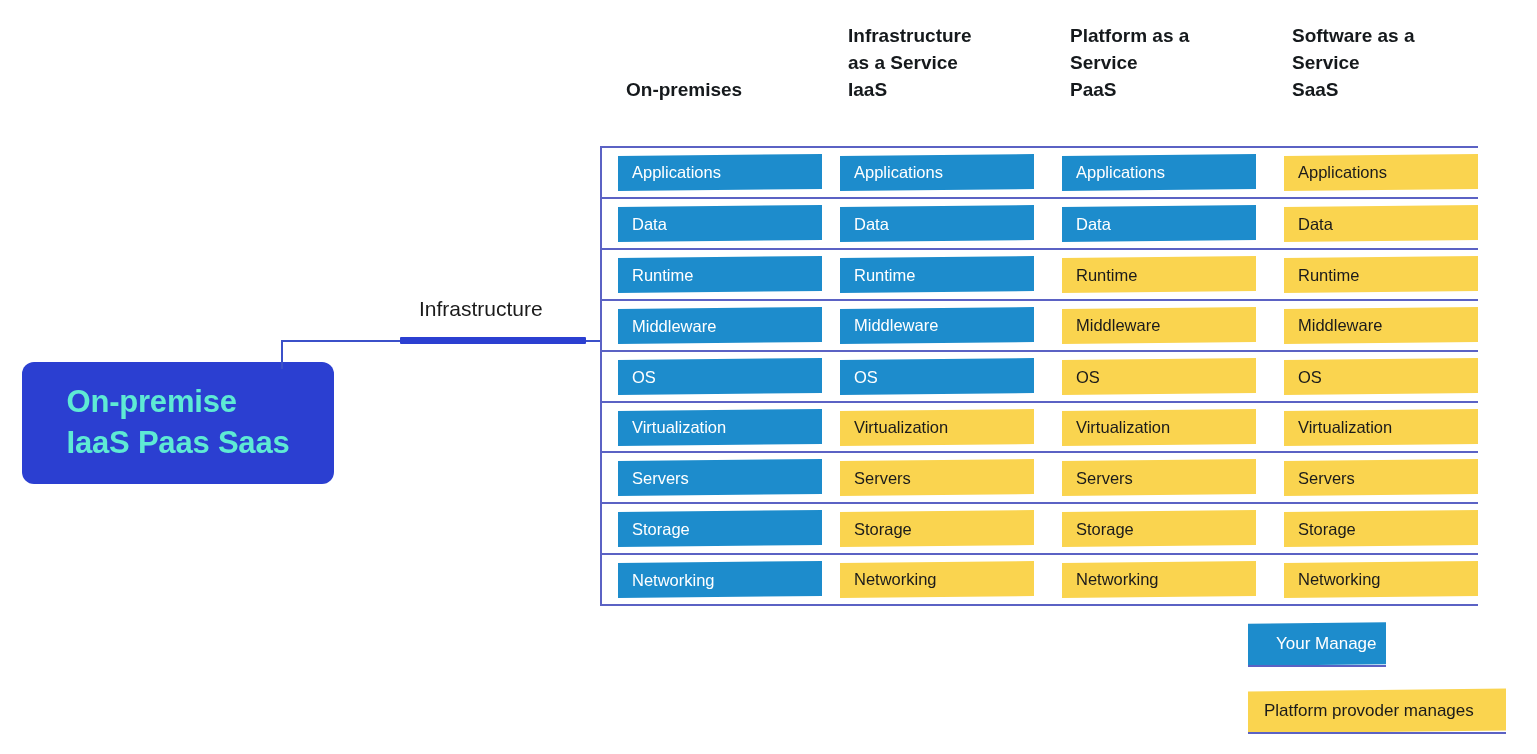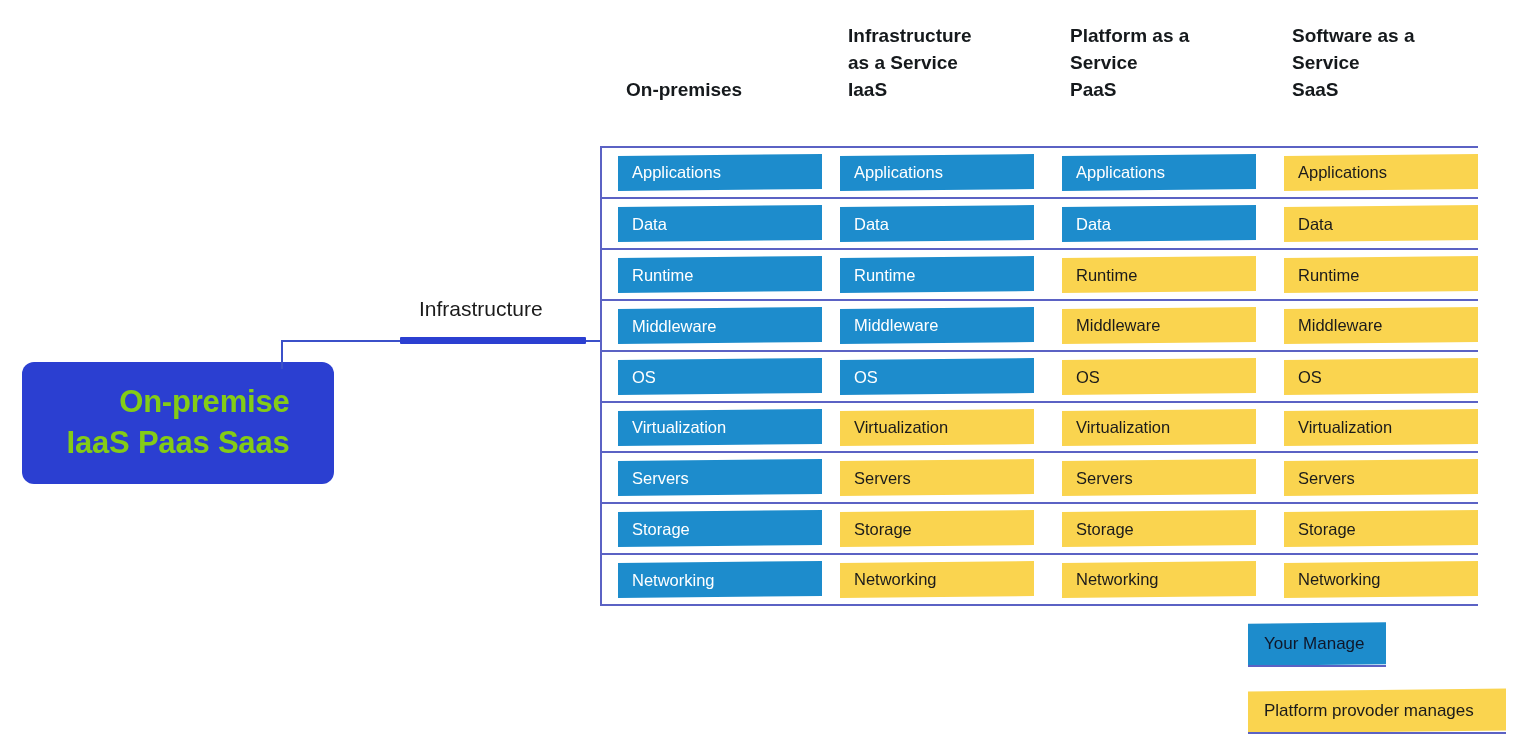--- a/index.html
+++ b/index.html
@@ -16,25 +16,25 @@
   .root-node{
     position:absolute;
     left:22px; top:362px;
     width:312px; height:122px;
     background:#2B3FD1;
     border-radius:12px;
     display:flex;align-items:center;justify-content:center;
     box-sizing:border-box;
   }
   .root-node .root-text{
-    color:#84cc16;
+    color:#5eead4;
     font-size:31px;
     font-weight:600;
     line-height:1.32;
-    text-align:right;
+    text-align:left;
     letter-spacing:-0.2px;
     white-space:pre-line;
   }
 
   
   .conn-v{
     position:absolute;
     left:281px; top:341px;
     width:2px; height:28px;
     background:#3B50C9;
@@ -125,21 +125,21 @@
     font-size:17px;
     white-space:nowrap;
     transform:skewY(0.7deg);
   }
   .legend-underline{
     position:absolute;
     height:2px;
     background:#5B62C4;
   }
   .legend-blue{background:#1D8CCC;}
-  .legend-blue .legend-label{color:#0f172a;}
+  .legend-blue .legend-label{color:#ffffff;margin-left:12px;}
   .legend-yellow{background:#FAD44F;}
   .legend-yellow .legend-label{color:#1b1b1b;}
 </style>
 </head>
 <body>
 
 <div id="stage">
 
   <div class="root-node">
     <div class="root-text">On-premise

